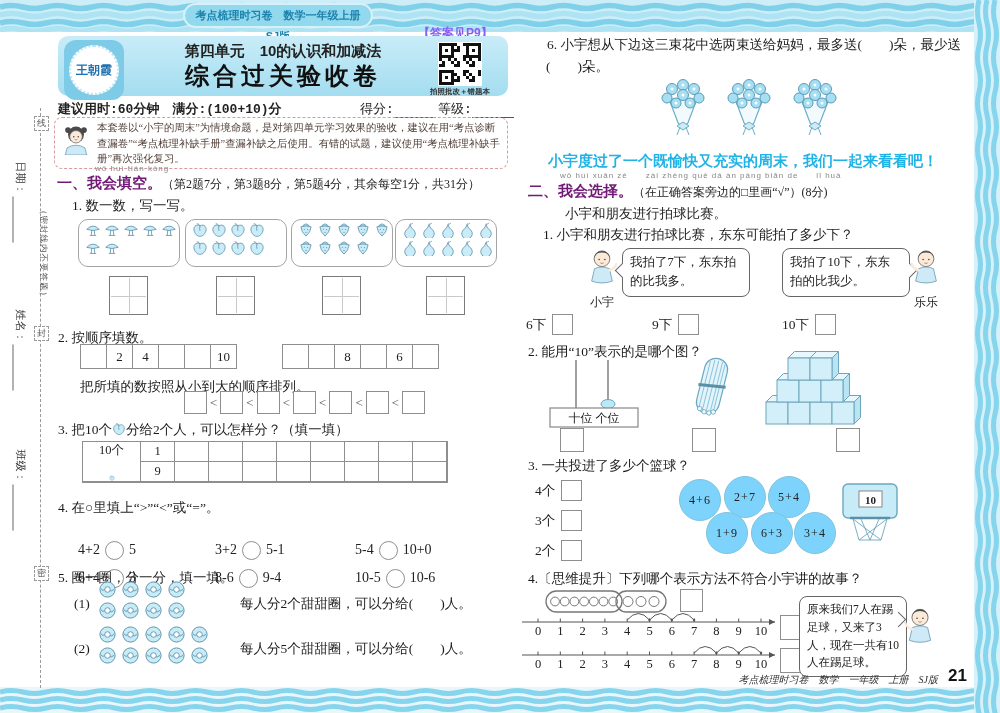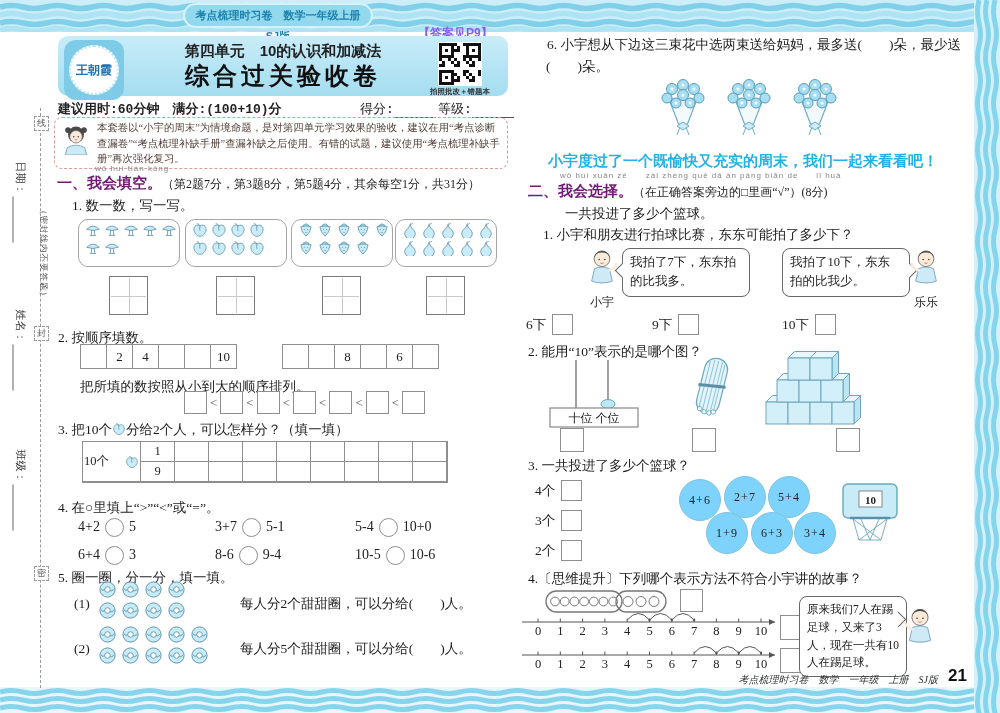--- a/index.html
+++ b/index.html
@@ -48,22 +48,22 @@
   .tian:after{content:'';position:absolute;top:50%;left:1px;right:1px;border-top:1px solid #c9c9c9;}
   .striprow{display:flex;}
   .scell{width:25px;height:23px;border:1px solid #8e8e8e;margin-left:-1px;display:flex;align-items:center;
          justify-content:center;font-size:13px;font-family:"Liberation Serif","DejaVu Serif",serif;background:#fff;}
   .orderrow{display:flex;align-items:center;}
   .obox{width:21px;height:21px;border:1px solid #8e8e8e;background:#fff;}
   .osep{margin:0 3px;font-size:13px;color:#555;font-family:"Liberation Serif","DejaVu Serif",serif;}
   .q3table{display:grid;grid-template-columns:58px repeat(9,34px);grid-auto-rows:20px;border:1px solid #8e8e8e;background:#fff;}
   .q3cell{border-right:1px solid #8e8e8e;border-bottom:1px solid #8e8e8e;display:flex;align-items:center;
           justify-content:center;font-size:12.5px;font-family:"Liberation Serif","DejaVu Serif",serif;}
-  .q3head{grid-row:span 2;flex-direction:row;gap:16px;}
-  .cmpgrid{display:grid;grid-template-columns:137px 140px 147px;grid-auto-rows:28px;}
+  .q3head{grid-row:span 2;flex-direction:column;gap:16px;}
+  .cmpgrid{display:grid;grid-template-columns:137px 140px 147px;grid-auto-rows:28px;margin-top:23px;}
   .cmpitem{display:flex;align-items:center;font-size:14px;font-family:"Liberation Serif","DejaVu Serif",serif;color:#222;}
   .cmpcircle{width:17px;height:17px;border:1.2px solid #8e8e8e;border-radius:50%;margin:0 5px;background:#fff;}
   .donutcol{display:flex;flex-direction:column;gap:2px;}
   .donutrow{display:flex;gap:4px;}
   .chk{border:1.3px solid #8e8e8e;background:#fff;position:absolute;}
   .optgrp{display:flex;align-items:center;gap:6px;font-size:13.5px;
           font-family:"Liberation Serif","DejaVu Serif",serif;color:#222;}
   .optbox{width:19px;height:19px;border:1.3px solid #8e8e8e;background:#fff;}
   .bubble{border:1.3px solid #666;border-radius:8px;background:#fff;font-size:12.5px;line-height:1.55;
           padding:4px 7px;font-family:"Liberation Serif","DejaVu Serif",serif;color:#222;position:absolute;}
@@ -475,21 +475,21 @@
     </div>
 
   <div class="abs qtext" style="left:58px;top:499px">4. 在○里填上“&gt;”“&lt;”或“=”。</div>
   <div class="abs cmpgrid" style="left:78px;top:513px" id="cmpgrid">
       <div class="cmpitem">
         <span>4+2</span>
         <div class="cmpcircle"></div>
         <span>5</span>
       </div>
       <div class="cmpitem">
-        <span>3+7</span>
+        <span>3+2</span>
         <div class="cmpcircle"></div>
         <span>5-1</span>
       </div>
       <div class="cmpitem">
         <span>5-4</span>
         <div class="cmpcircle"></div>
         <span>10+0</span>
       </div>
       <div class="cmpitem">
         <span>6+4</span>
@@ -592,21 +592,21 @@
       <svg width="54" height="62" class="abs" style="left: 788px; top: 74px;">
         <use href="#sym-bouquet"></use>
       </svg>
     </div>
   <div class="abs transition" style="left:548px;top:152px">小宇度过了一个既愉快又充实的周末，我们一起来看看吧！</div>
 
   <div class="abs pinyin" style="left:560px;top:170px">wǒ huì xuǎn zé　　zài zhèng què dá àn páng biān de　　lǐ huà</div>
   <div class="abs" style="left:528px;top:182px;width:452px;white-space:nowrap">
     <span class="sec-title">二、我会选择。</span><span class="sec-note">（在正确答案旁边的□里画“√”）(8分)</span>
   </div>
-  <div class="abs qtext" style="left:565px;top:205px">一共投进了多少个篮球。</div>
+  <div class="abs qtext" style="left:565px;top:205px">小宇和朋友进行拍球比赛。</div>
 
   <div class="abs qtext" style="left:543px;top:226px">1. 小宇和朋友进行拍球比赛，东东可能拍了多少下？</div>
   <svg class="abs" style="left:584px;top:248px" width="36" height="48">
       <use href="#sym-boy"></use>
     </svg>
   <div class="abs figlabel" style="left:582px;top:294px;width:40px">小宇</div>
   <div class="bubble tail-l" style="left:622px;top:248px;width:112px">我拍了7下，东东拍的比我多。</div>
   <div class="bubble tail-r" style="left:782px;top:248px;width:112px">我拍了10下，东东拍的比我少。</div>
   <svg class="abs" style="left:908px;top:248px;transform:scaleX(-1)" width="36" height="48">
       <use href="#sym-boy"></use>

